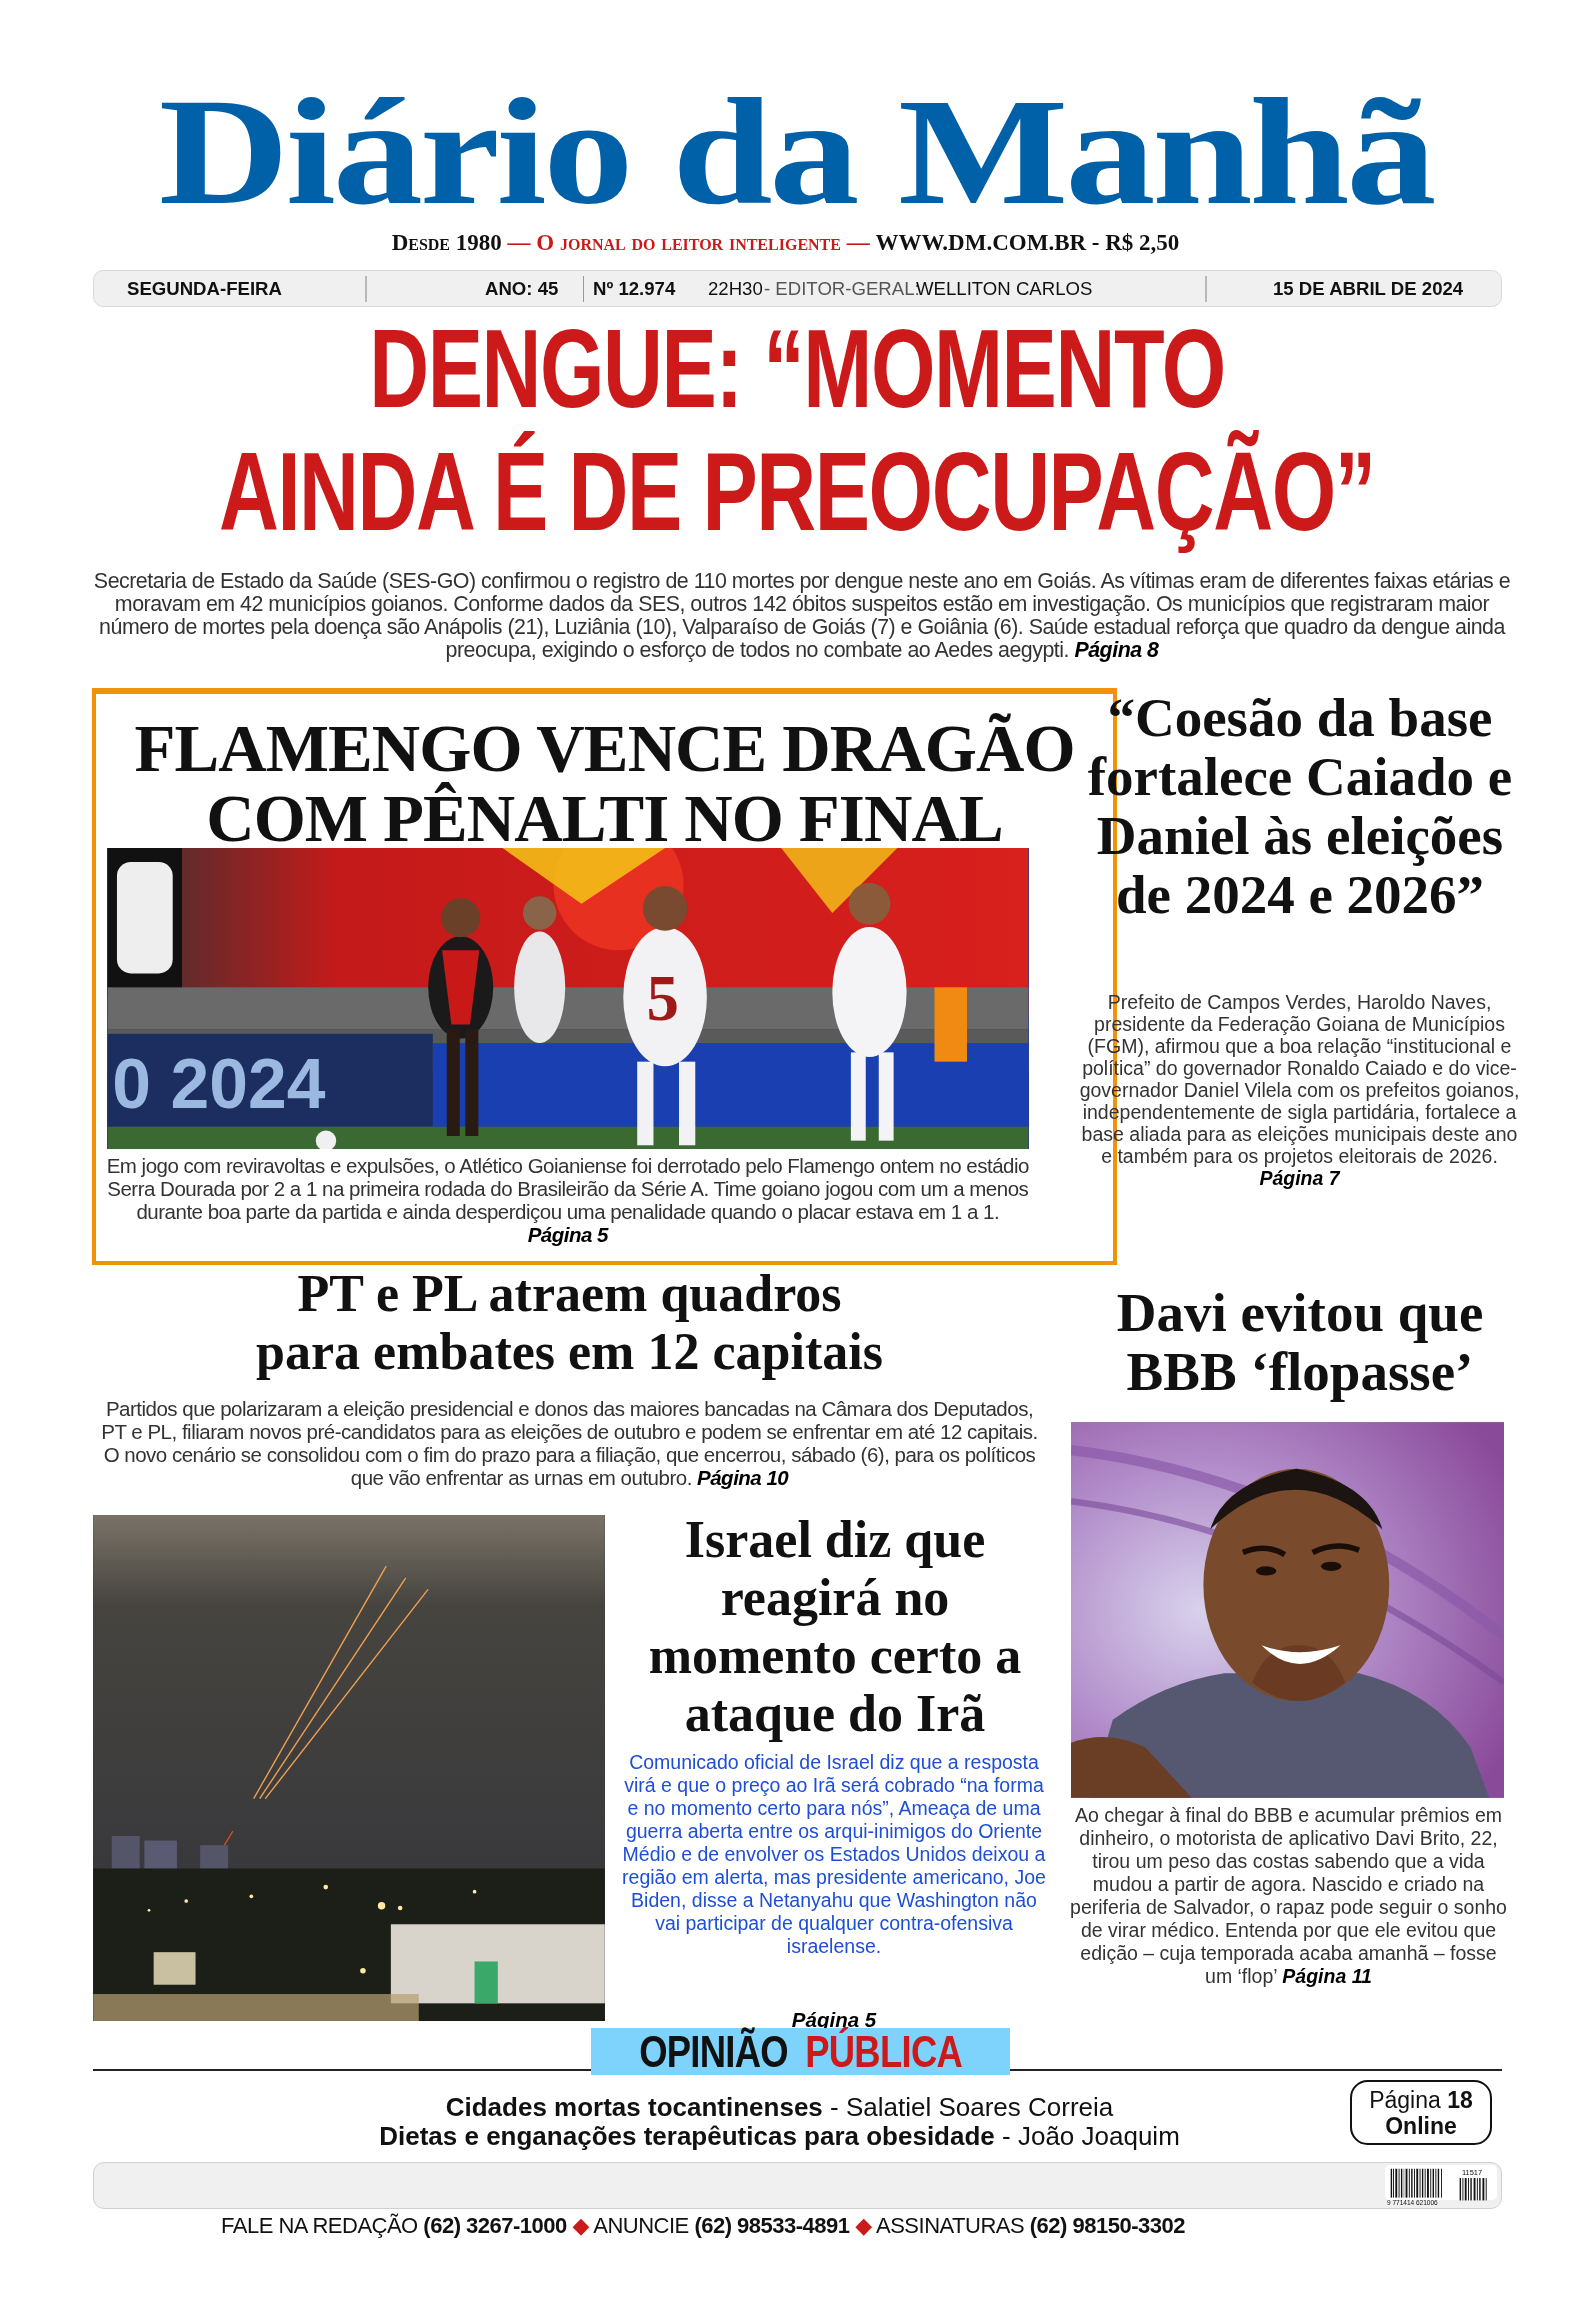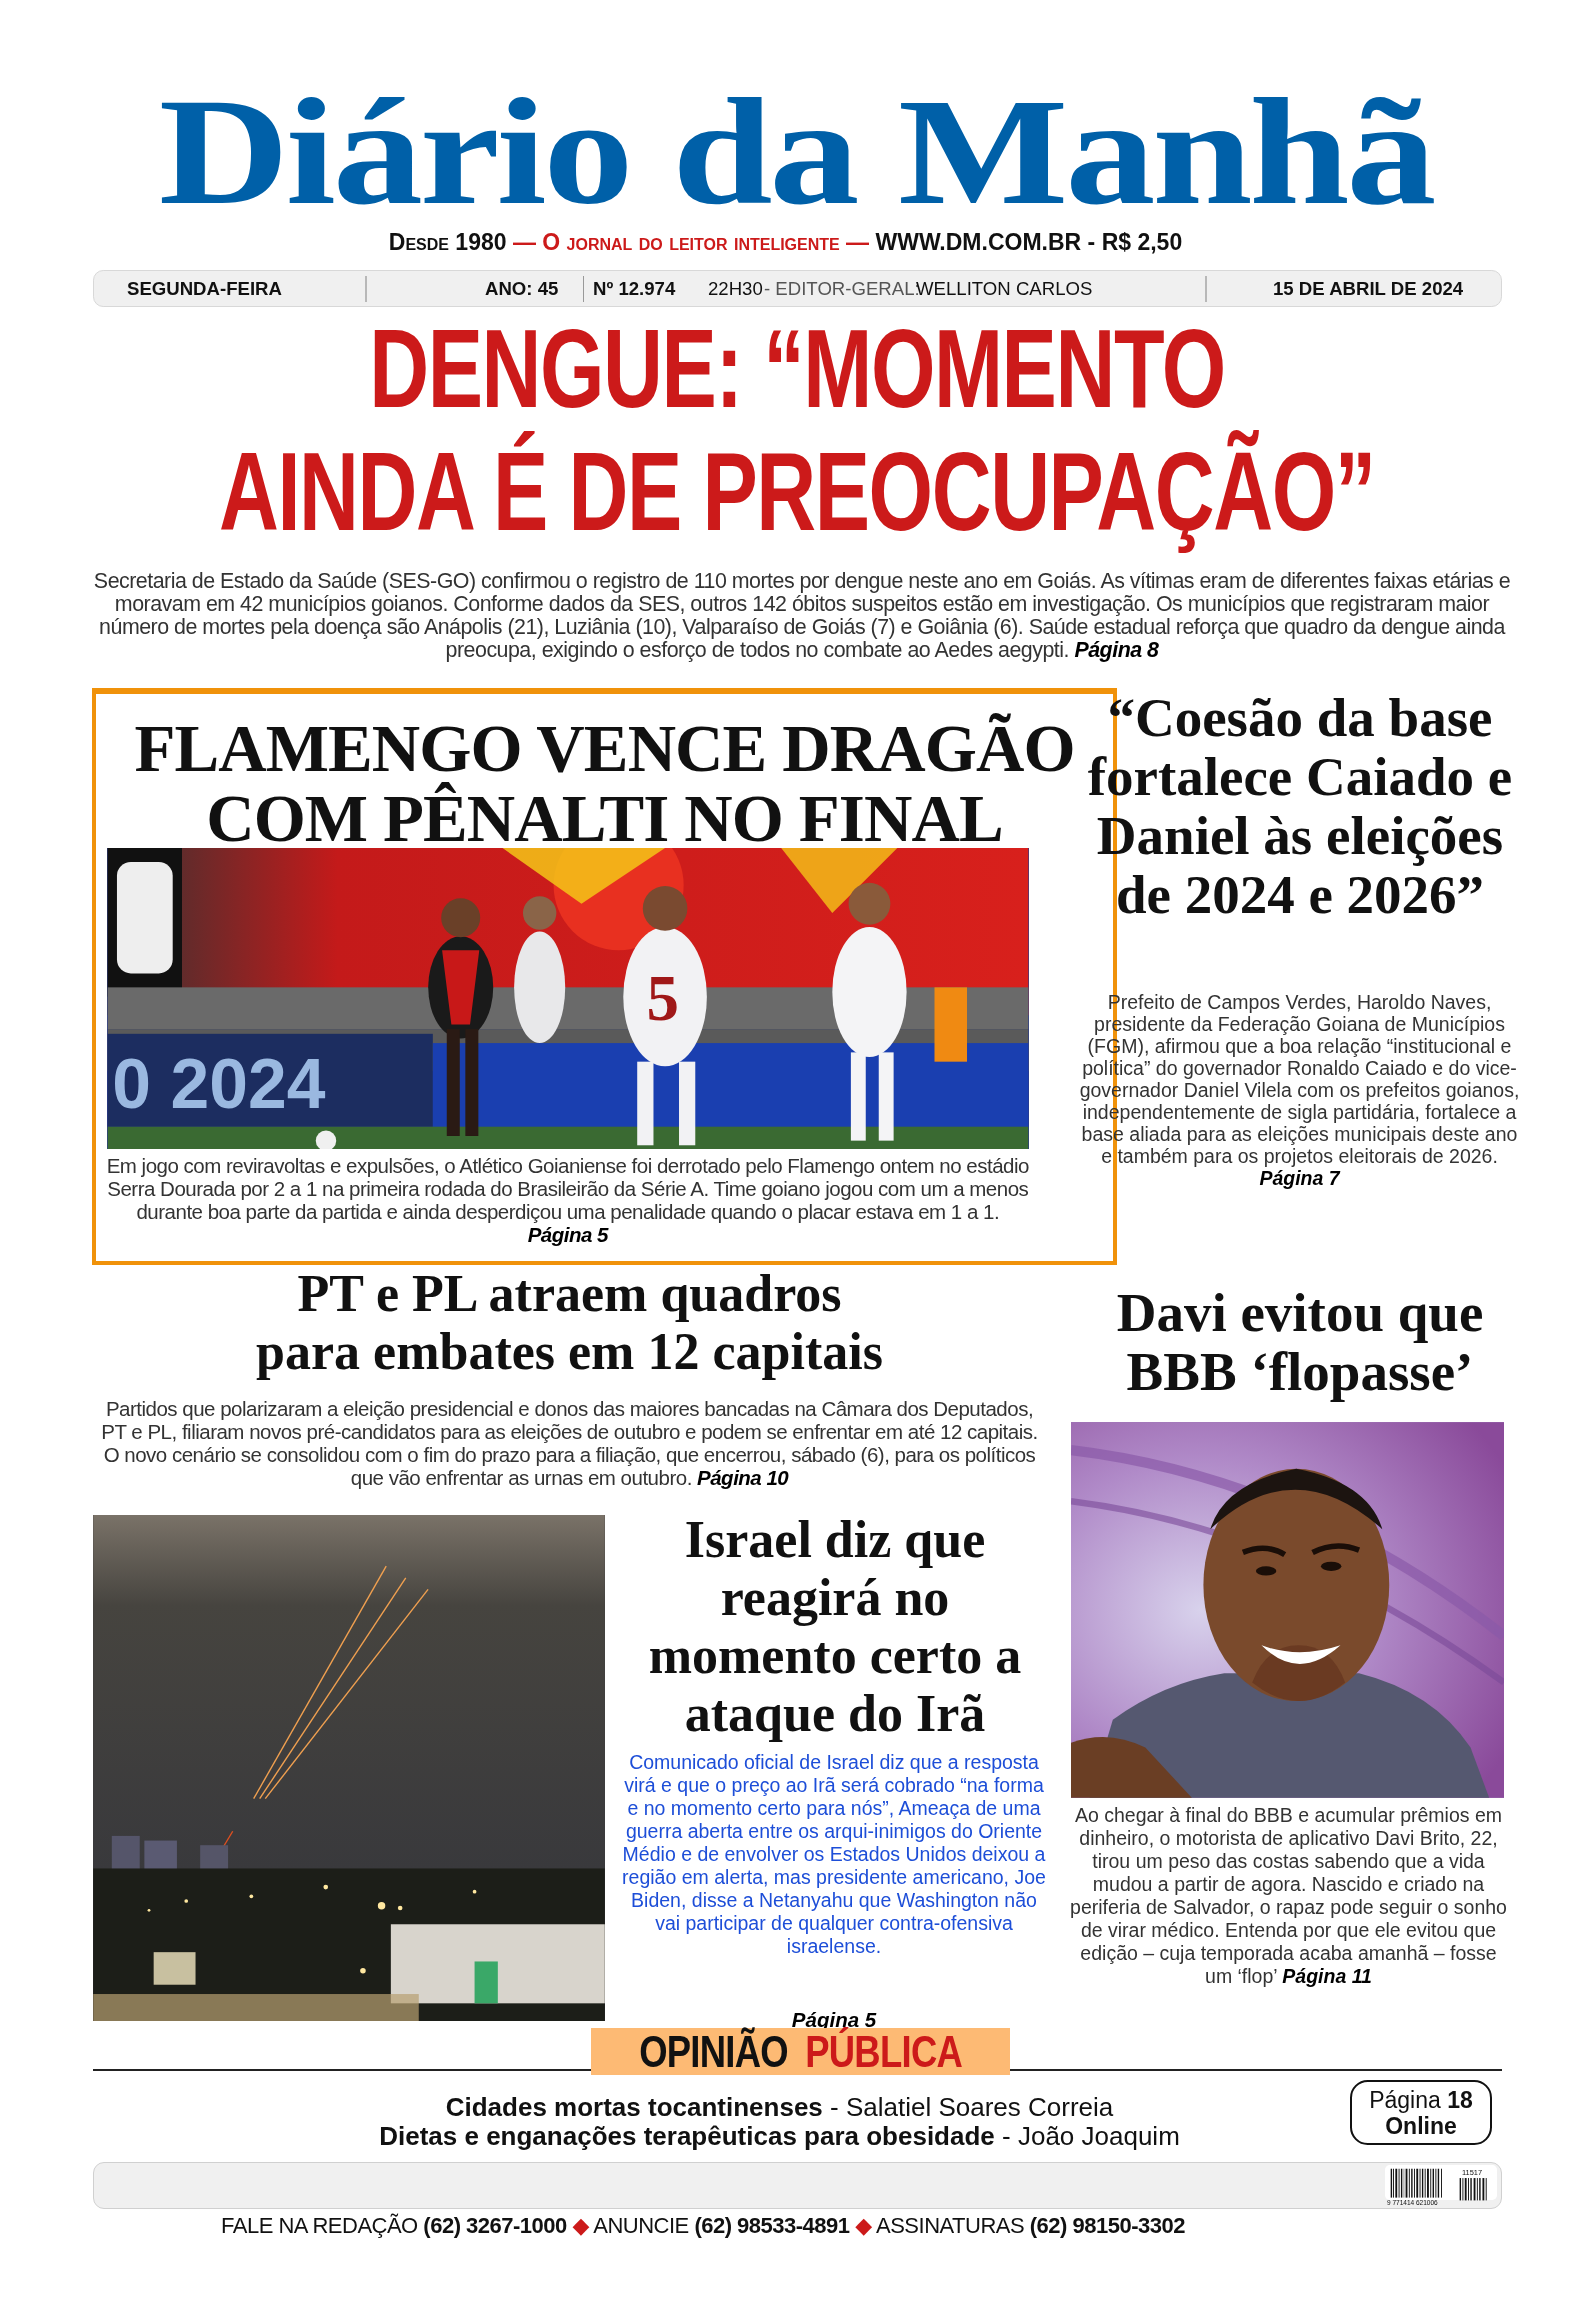--- a/index.html
+++ b/index.html
@@ -8,21 +8,21 @@
   .abs { position: absolute; }
 
   
   #masthead { left: 0; top: 70px; width: 1593px; height: 172px; text-align: center; }
   #masthead-title {
     display: inline-block; font-family: "Liberation Serif", serif; font-weight: bold;
     color: #0060a8; font-size: 153px; line-height: 163px; letter-spacing: -2.8px;
     transform: scaleX(1.18); transform-origin: center;
   }
   #tagline { left: 0; top: 226px; width: 1571px; height: 33px; text-align: center;
-    font-family: Liberation Sans, sans-serif; font-weight: bold; font-size: 23px; line-height: 33px; }
+    font-family: Liberation Serif, serif; font-weight: bold; font-size: 23px; line-height: 33px; }
   #tagline .small-caps { font-variant: small-caps; }
   #tagline .red { color: #cc1a1a; font-variant: small-caps; }
 
   
   #infobar { left: 93px; top: 270px; width: 1409px; height: 37px; background: #f0f0f0;
     border: 0.9px solid #d8d8d8; border-radius: 10.2px; font-weight: bold; font-size: 18.6px; }
   #infobar .cell { position: absolute; top: 0; height: 35px; line-height: 35px; white-space: nowrap; }
   #infobar .sep { position: absolute; top: 4.7px; width: 1.9px; height: 26px; background: #b8b8b8; }
   #infobar .thin { font-weight: normal; }
 
@@ -55,21 +55,21 @@
   #israel-body { left: 618px; top: 1751px; width: 432px; text-align: center; font-size: 19.5px; line-height: 23px; color: #1d4ed8; }
   #israel-page { left: 618px; top: 2008px; width: 432px; text-align: center; font-size: 20.5px; }
 
   
   #davi-headline { left: 1065px; top: 1283px; width: 470px; text-align: center; font-family: "Liberation Serif", serif; font-weight: bold; font-size: 55px; line-height: 59px; }
   #davi-photo { left: 1071px; top: 1422px; width: 433px; height: 376px; overflow: hidden; background: #a07ab8; }
   #davi-body { left: 1070px; top: 1804px; width: 437px; text-align: center; font-size: 19.5px; line-height: 23px; color: #333; }
 
   
   #opiniao-rule { left: 93px; top: 2069px; width: 1409px; height: 2.3px; background: #222; }
-  #opiniao-title { left: 591px; top: 2028px; width: 419px; height: 47px; text-align: center; background: #fdba74;
+  #opiniao-title { left: 591px; top: 2028px; width: 419px; height: 47px; text-align: center; background: #7dd3fc;
     font-weight: bold; font-size: 45px; line-height: 47px; letter-spacing: -0.9px; }
   #opiniao-title span { display: inline-block; transform: scaleX(0.9); }
   #opiniao-title .red { color: #cc1a1a; }
   #opiniao-articles { left: 326px; top: 2093px; width: 907px; text-align: center; font-weight: bold; font-size: 26px; line-height: 29px; color: #111; }
   #opiniao-articles .author { font-weight: normal; }
   #online-badge { left: 1350px; top: 2080px; width: 142px; height: 65px; border: 2.3px solid #111; border-radius: 17.7px; text-align: center; font-size: 23px; line-height: 26px; padding-top: 4.7px; }
 
   
   #footer { left: 93px; top: 2162px; width: 1409px; height: 47px; background: #f0f0f0; border: 0.9px solid #d0d0d0; border-radius: 11px; }
   #footer-text { position: absolute; left: 0; top: 0; width: 1218px; height: 37px; line-height: 45px; text-align: center; font-size: 22px; white-space: nowrap; letter-spacing: -0.5px; margin-top: 40px; }

